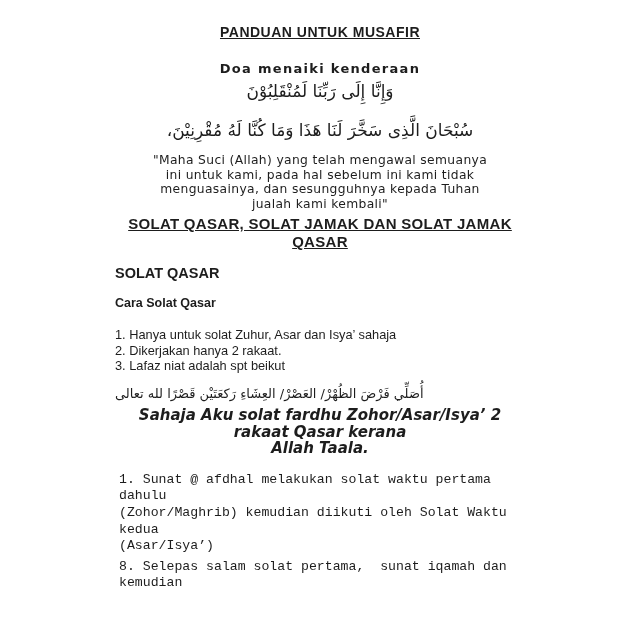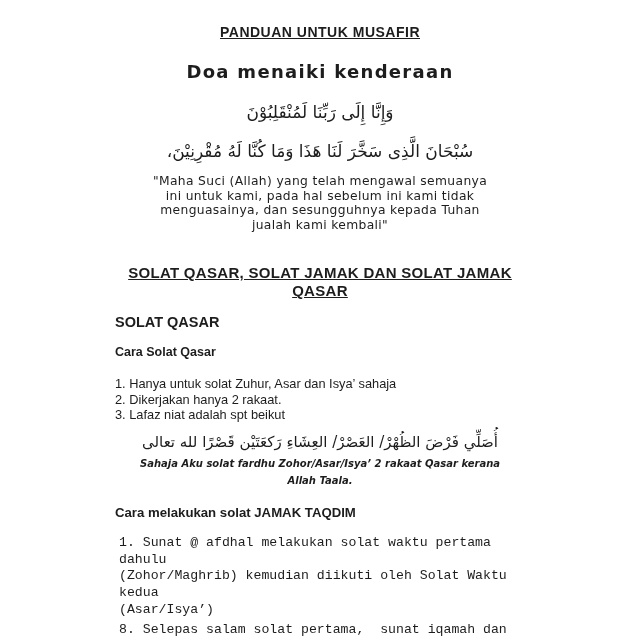--- a/index.html
+++ b/index.html
@@ -20,23 +20,23 @@
   .doc-title {
     margin: 0;
     font-family: "Liberation Sans", sans-serif;
     font-size: 14px;
     font-weight: bold;
     letter-spacing: 0.5px;
     text-align: center;
     text-decoration: underline;
   }
   .doa-heading {
-    margin: 21px 0 15px;
+    margin: 21px 0 0;
     font-family: "DejaVu Sans", sans-serif;
-    font-size: 18px;
+    font-size: 13px;
     font-weight: bold;
     letter-spacing: 1.3px;
     text-align: center;
   }
   .arabic-dua {
     margin: 9px 0 0;
     direction: rtl;
     font-family: "DejaVu Sans", sans-serif;
     font-size: 17px;
     line-height: 30px;
@@ -45,21 +45,21 @@
   .arabic-dua.second { margin: 0; }
   .translation {
     margin: 8px 0 0;
     font-family: "DejaVu Sans", sans-serif;
     font-size: 12.3px;
     letter-spacing: 0.35px;
     line-height: 14.6px;
     text-align: center;
   }
   .main-heading {
-    margin: 32px 0 0;
+    margin: 4px 0 0;
     font-family: "Liberation Sans", sans-serif;
     font-size: 15px;
     font-weight: bold;
     letter-spacing: 0.3px;
     line-height: 18px;
     text-align: center;
     text-decoration: underline;
   }
   .sec-heading-qasar {
     margin: 14px 0 0;
@@ -77,28 +77,28 @@
   .qasar-list p {
     margin: 0;
     font-family: "Liberation Sans", sans-serif;
     font-size: 12.8px;
     line-height: 15.3px;
   }
   .niat-arabic {
     margin: 11px 0 0;
     direction: rtl;
     font-family: "DejaVu Sans", sans-serif;
-    font-size: 15px;
+    font-size: 13px;
     line-height: 19px;
-    text-align: center;
+    text-align: left;
   }
   .niat-translation {
     margin: 4px 0 0;
     font-family: "DejaVu Sans", sans-serif;
-    font-size: 10px;
+    font-size: 15px;
     font-weight: bold;
     font-style: italic;
     line-height: 16.5px;
     text-align: center;
   }
   .sec-heading-jamak {
     margin: 29px 0 0;
     font-family: "Liberation Sans", sans-serif;
     font-size: 13.2px;
     font-weight: bold;
@@ -147,21 +147,20 @@
     <p class="pre">2. Dikerjakan hanya 2 rakaat.</p>
     <p class="pre">3. Lafaz niat adalah spt beikut</p>
   </div>
 
   <p class="niat-arabic pre">أُصَلِّي فَرْضَ الظُهْرْ/ العَصْرْ/ العِشَاءِ رَكعَتَيْن قَصْرًا لله تعالى</p>
 
   <p class="niat-translation pre">Sahaja Aku solat fardhu Zohor/Asar/Isya’ 2 rakaat Qasar kerana
 Allah Taala.</p>
 
 
-  <h4 class="sub-heading-jamak pre">Cara melakukan solat JAMAK TAQDIM</h4>
 
   <div class="jamak-list">
     <p class="pre">1. Sunat @ afdhal melakukan solat waktu pertama dahulu
 (Zohor/Maghrib) kemudian diikuti oleh Solat Waktu kedua
 (Asar/Isya’)</p>
     <p class="pre">8. Selepas salam solat pertama,  sunat iqamah dan kemudian</p>
   </div>
 
 </div>
 

